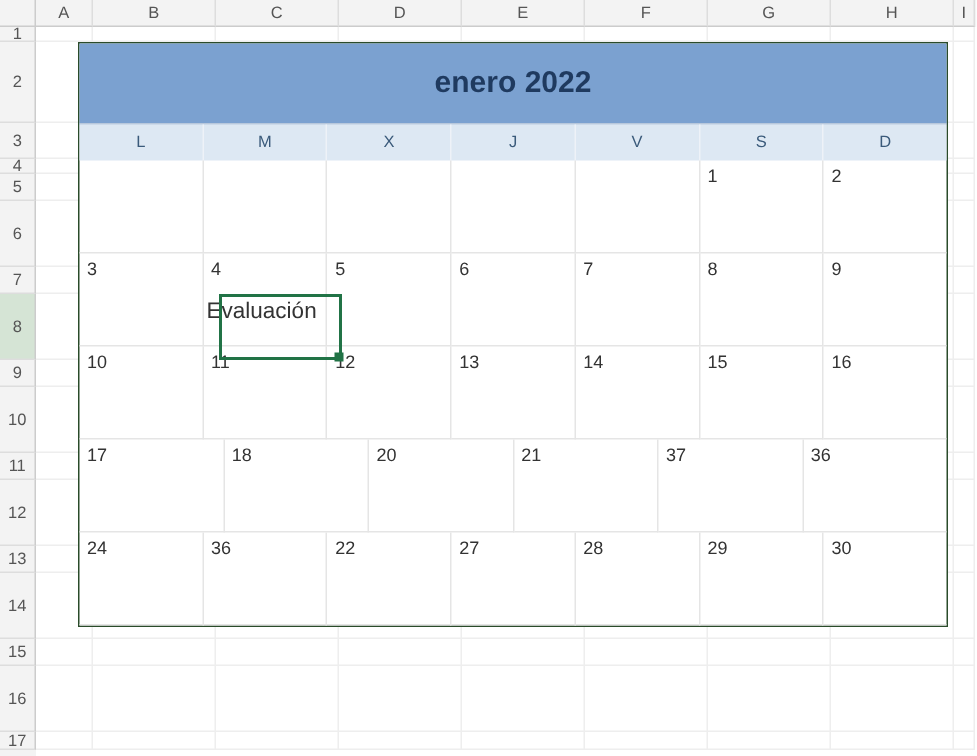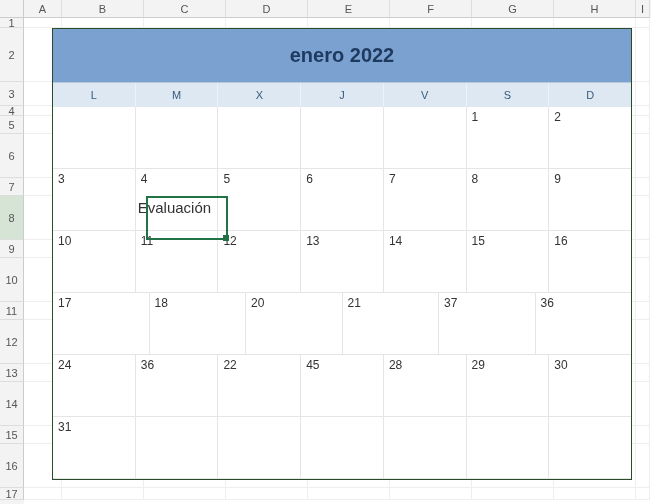--- a/index.html
+++ b/index.html
@@ -434,42 +434,31 @@
             <div class="cal-day">
               <div class="cal-daynum">24</div>
             </div>
             <div class="cal-day">
               <div class="cal-daynum">36</div>
             </div>
             <div class="cal-day">
               <div class="cal-daynum">22</div>
             </div>
             <div class="cal-day">
-              <div class="cal-daynum">45</div>
+              <div class="cal-daynum">27</div>
             </div>
             <div class="cal-day">
               <div class="cal-daynum">28</div>
             </div>
             <div class="cal-day">
               <div class="cal-daynum">29</div>
             </div>
             <div class="cal-day">
               <div class="cal-daynum">30</div>
             </div>
-          </div>
-          <div class="cal-week">
-            <div class="cal-day">
-              <div class="cal-daynum">31</div>
-            </div>
-            <div class="cal-day"></div>
-            <div class="cal-day"></div>
-            <div class="cal-day"></div>
-            <div class="cal-day"></div>
-            <div class="cal-day"></div>
-            <div class="cal-day"></div>
           </div>
         </div>
     </div>
 
     <div class="selbox" style="left: 122px; top: 178px; width: 82px; height: 44px;">
       <div class="selhandle"></div>
     </div>
 
   </div>
 </div>

